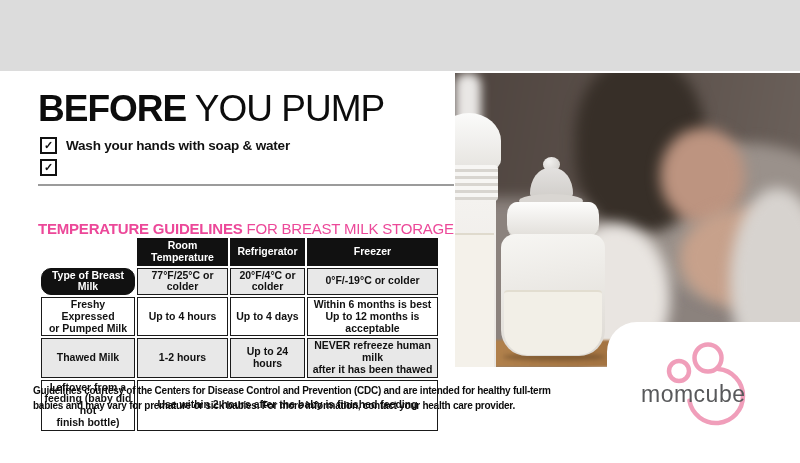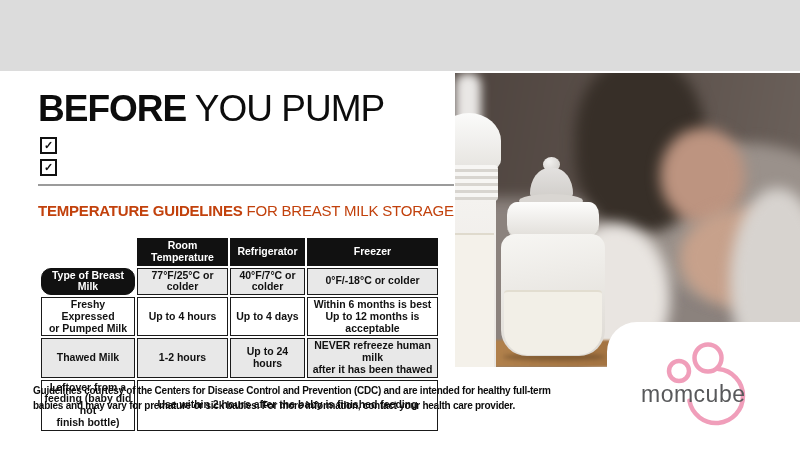--- a/index.html
+++ b/index.html
@@ -19,21 +19,21 @@
   .checklist{position:absolute;left:40px;top:137px;}
   .check-item{display:flex;align-items:center;margin-bottom:5px;}
   .checkbox{width:13px;height:13px;border:2px solid #111;margin-right:9px;flex:0 0 auto;
             display:flex;align-items:center;justify-content:center;font-size:11px;font-weight:700;line-height:11px;}
   .check-label{font-size:13.5px;font-weight:700;letter-spacing:-0.2px;white-space:nowrap;}
 
   
   .divider{position:absolute;left:38px;top:184px;width:416px;height:2px;background:#9b9b9b;}
 
   
-  .section-heading{position:absolute;left:38px;top:202px;font-size:15px;letter-spacing:-0.2px;white-space:nowrap;color:#c2410c;}
+  .section-heading{position:absolute;left:38px;top:220px;font-size:15px;letter-spacing:-0.2px;white-space:nowrap;color:#ec4899;}
   .section-heading .hb{font-weight:800;}
   .section-heading .hr{font-weight:400;}
 
   
   table.storage{position:absolute;left:39px;top:236px;border-collapse:separate;border-spacing:2px;
                 table-layout:fixed;font-size:10.5px;line-height:1.12;}
   table.storage td{border:1px solid #1a1a1a;text-align:center;vertical-align:middle;
                    white-space:pre-line;padding:1px 2px;background:#ffffff;font-weight:bold;}
   table.storage td.dark{background:#111111;color:#ffffff;font-weight:700;border-color:#111111;}
   table.storage td.corner{border:none;background:transparent;}
@@ -106,20 +106,21 @@
 
   <div class="headline">
     <span class="hb">BEFORE</span><span class="hr"> YOU PUMP</span>
   </div>
 
   <div class="checklist">
     <div class="check-item">
       <span class="checkbox">
           <span>✓</span>
         </span>
+      <span class="check-label">Wash your hands with soap &amp; water</span>
     </div>
     <div class="check-item">
       <span class="checkbox">
           <span>✓</span>
         </span>
     </div>
   </div>
 
   <div class="divider"></div>
 
@@ -137,23 +138,23 @@
     <tbody>
         <tr class="r-hdr">
       <td class="corner"></td>
       <td class="dark">Room Temperature</td>
       <td class="dark">Refrigerator</td>
       <td class="dark">Freezer</td>
     </tr>
     <tr class="alt r-temp">
       <td class="dark">Type of Breast Milk</td>
       <td>77°F/25°C or colder</td>
-      <td>40°F/7°C or
+      <td>20°F/4°C or
 colder</td>
-      <td>0°F/-18°C or colder</td>
+      <td>0°F/-19°C or colder</td>
     </tr>
     <tr class="r-fresh">
       <td>Freshy Expressed
 or Pumped Milk</td>
       <td>Up to 4 hours</td>
       <td>Up to 4 days</td>
       <td>Within 6 months is best
 Up to 12 months is acceptable</td>
     </tr>
     <tr class="alt r-thaw">

